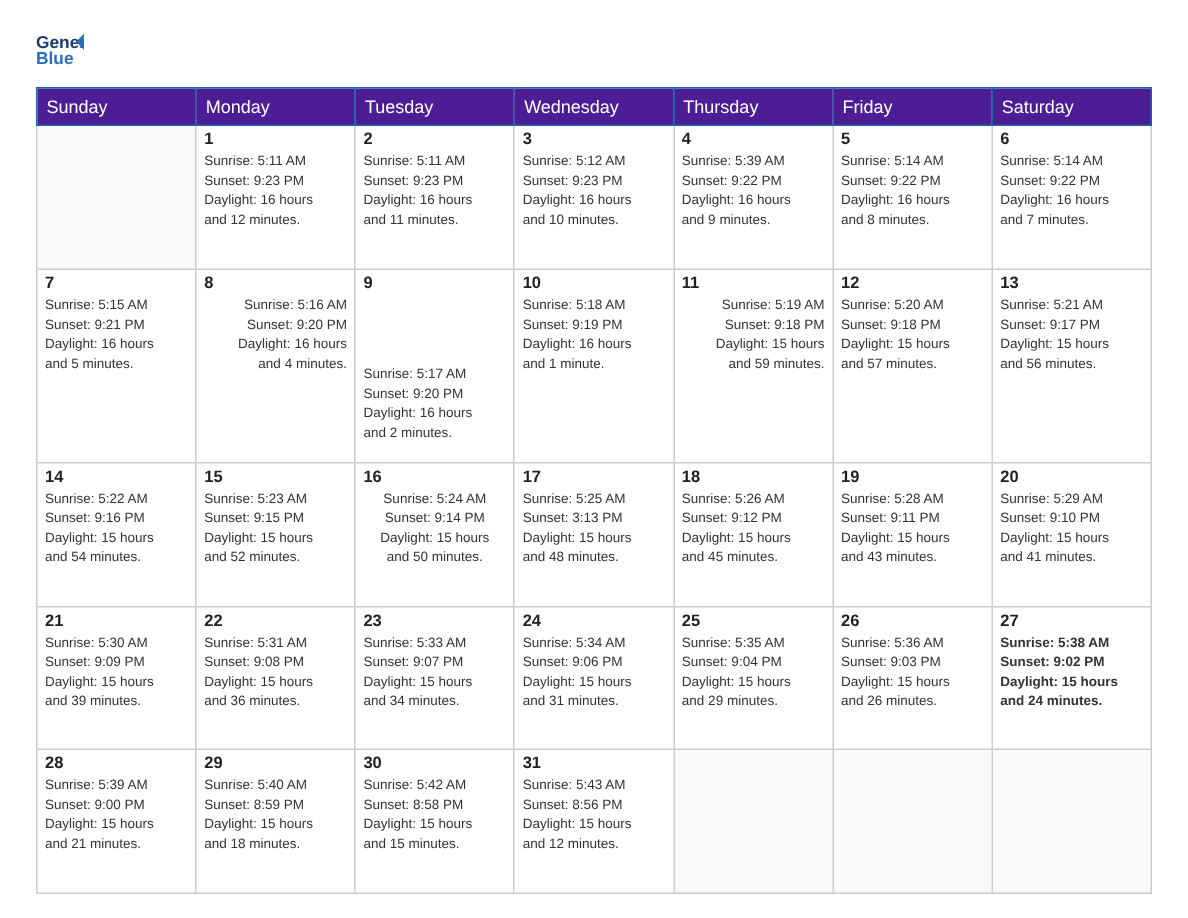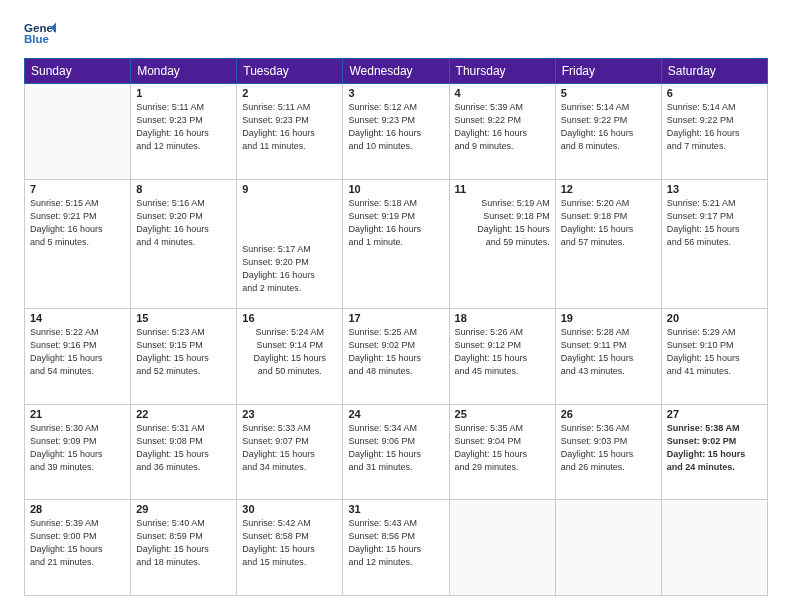--- a/index.html
+++ b/index.html
@@ -161,21 +161,21 @@
         <tr>
           <td>
             <div class="day-num">7</div>
             <div class="day-info" style="white-space: pre-line;">Sunrise: 5:15 AM
 Sunset: 9:21 PM
 Daylight: 16 hours
 and 5 minutes.</div>
           </td>
           <td>
             <div class="day-num">8</div>
-            <div class="day-info" style="white-space: pre-line;">Sunrise: 5:16 AM
+            <div class="day-info" style="white-space: pre-line; text-align: right;">Sunrise: 5:16 AM
 Sunset: 9:20 PM
 Daylight: 16 hours
 and 4 minutes.</div>
           </td>
           <td>
             <div class="day-num">9</div>
             <div class="day-info" style="white-space: pre-line; margin-top: 48px;">Sunrise: 5:17 AM
 Sunset: 9:20 PM
 Daylight: 16 hours
 and 2 minutes.</div>
@@ -227,21 +227,21 @@
           <td>
             <div class="day-num">16</div>
             <div class="day-info" style="white-space: pre-line; text-align: center;">Sunrise: 5:24 AM
 Sunset: 9:14 PM
 Daylight: 15 hours
 and 50 minutes.</div>
           </td>
           <td>
             <div class="day-num">17</div>
             <div class="day-info" style="white-space: pre-line;">Sunrise: 5:25 AM
-Sunset: 9:02 PM
+Sunset: 3:13 PM
 Daylight: 15 hours
 and 48 minutes.</div>
           </td>
           <td>
             <div class="day-num">18</div>
             <div class="day-info" style="white-space: pre-line;">Sunrise: 5:26 AM
 Sunset: 9:12 PM
 Daylight: 15 hours
 and 45 minutes.</div>
           </td>

